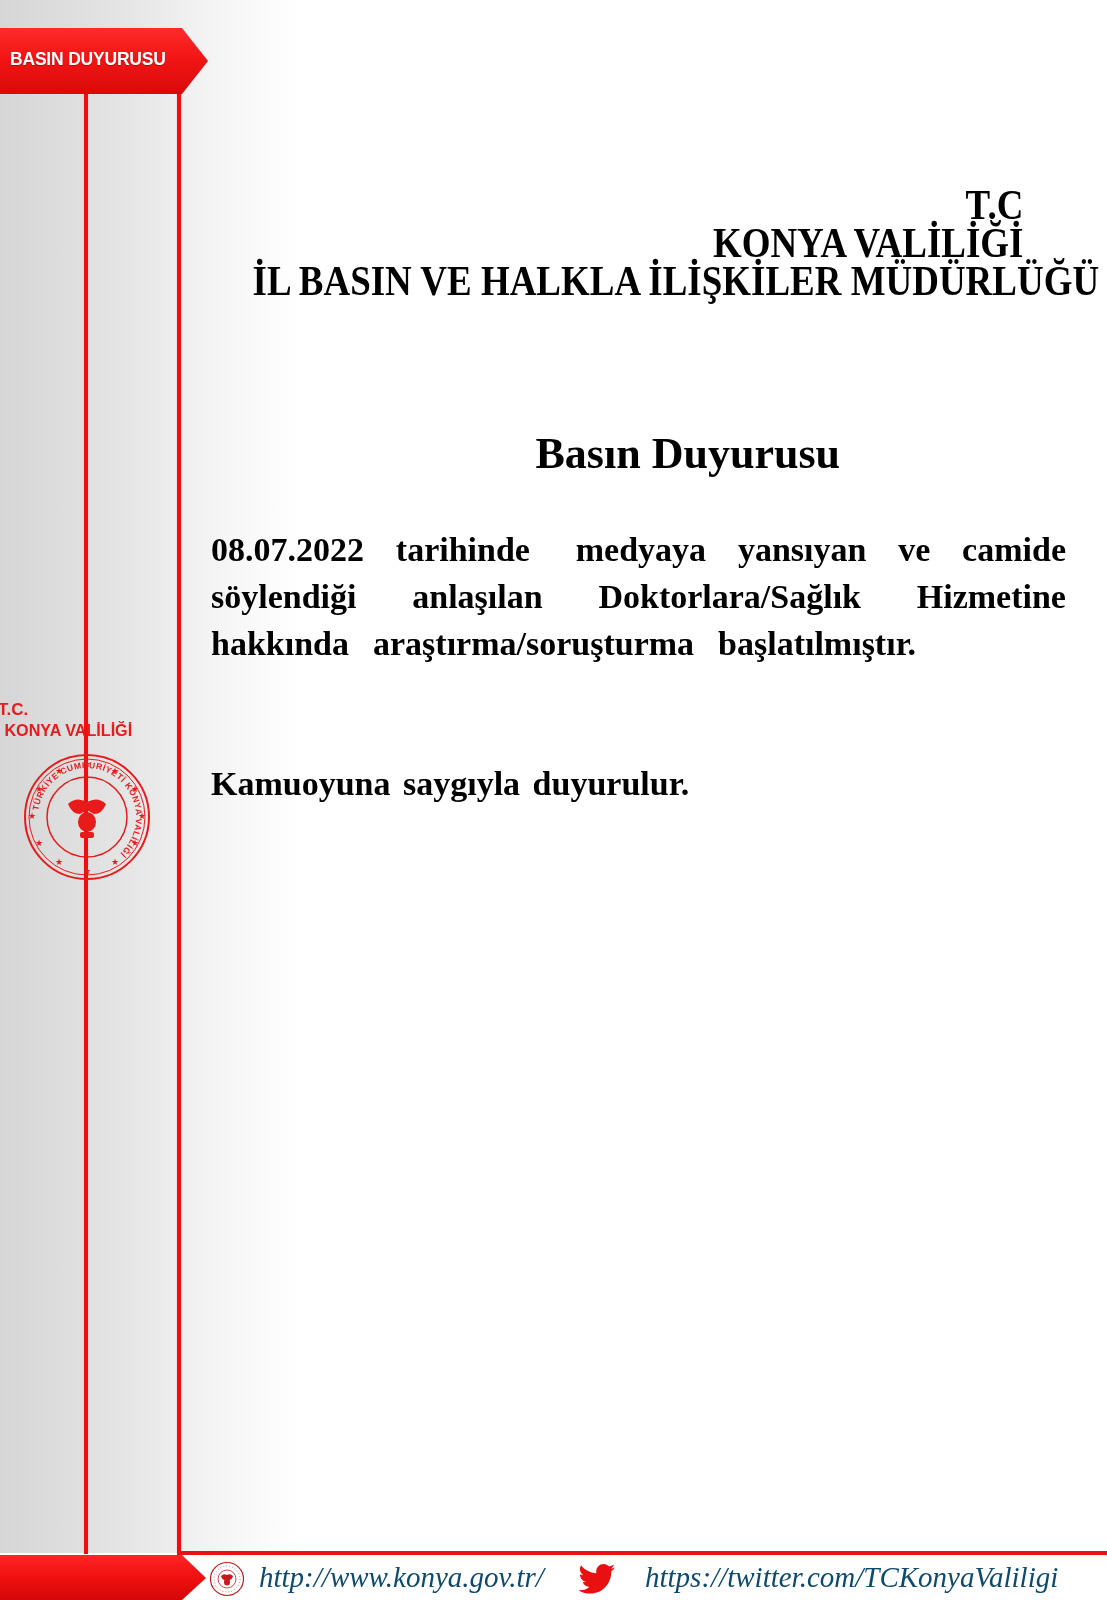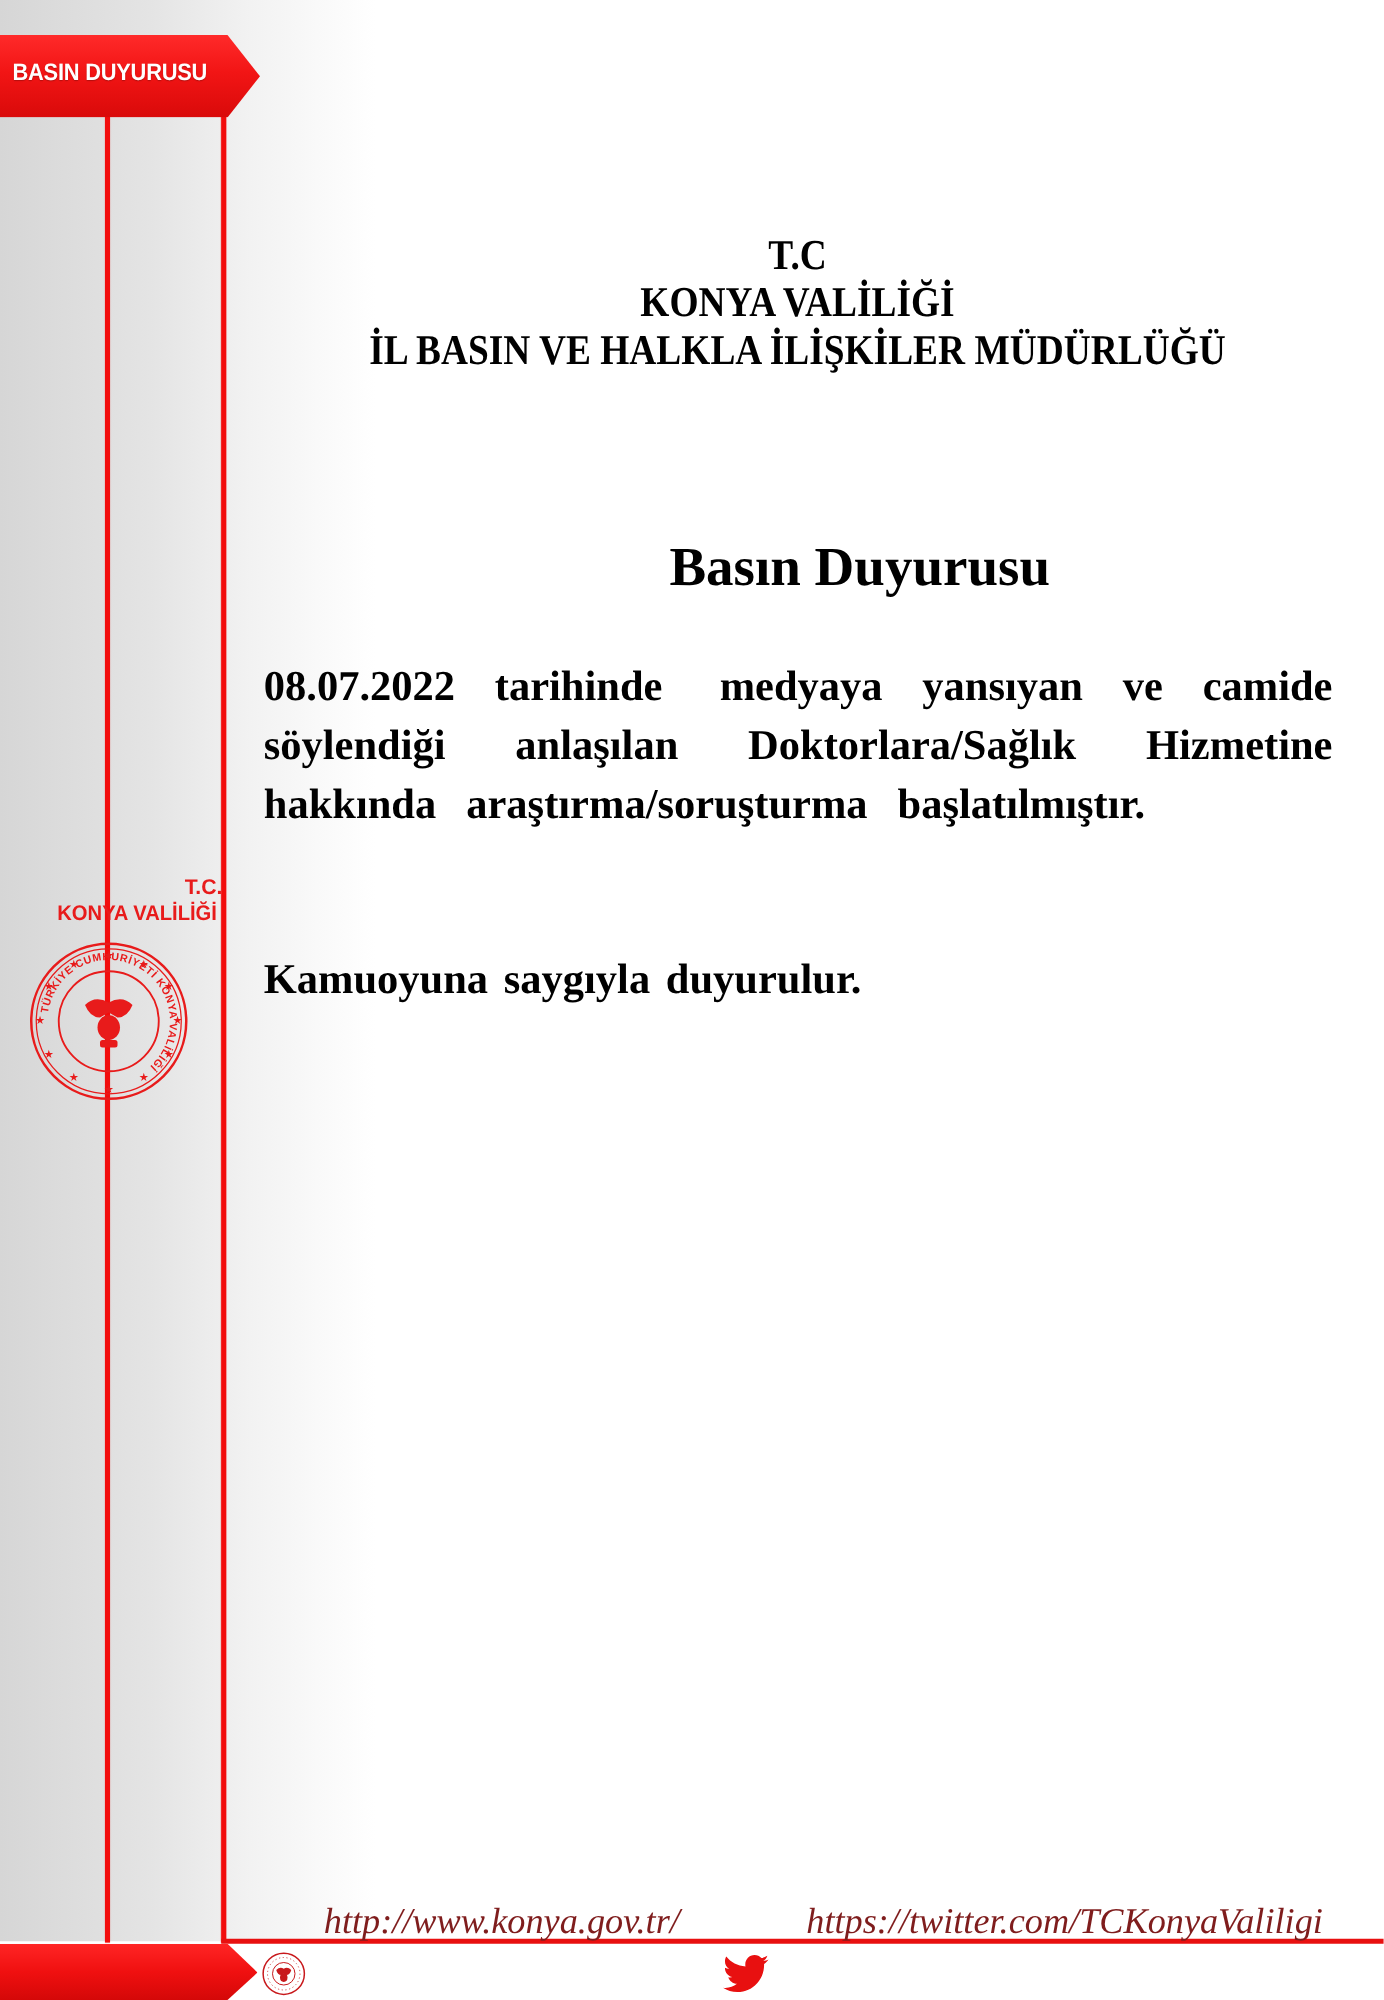--- a/index.html
+++ b/index.html
@@ -35,57 +35,57 @@
       font-size: 19px; letter-spacing: -0.2px; transform: scaleX(0.92); transform-origin: left center;
       text-shadow: 0 1px 1px rgba(0,0,0,0.25);
       white-space: nowrap;
     }
     .bottom-banner {
       position: absolute; left: 0; top: 1555px; width: 206px; height: 45px;
       background: linear-gradient(to bottom, #ff2525 0%, #f01010 50%, #d40808 100%);
       clip-path: polygon(0 0, 182px 0, 206px 23px, 182px 45px, 0 45px);
     }
     .logo-block {
-      position: absolute; left: 0; top: 700px; width: 178px; text-align: right;
+      position: absolute; left: 0; top: 700px; width: 178px; text-align: left;
     }
     .logo-tc {
       display: block; color: #e81b1b; font-family: "Liberation Sans", sans-serif;
       font-weight: bold; font-size: 17px; line-height: 20px; margin-left: -2px;
     }
     .logo-name {
       display: block; color: #e81b1b; font-family: "Liberation Sans", sans-serif;
       font-weight: bold; font-size: 17px; line-height: 22px; white-space: nowrap;
       transform: scaleX(0.95);
     }
     .seal {
       position: absolute; left: 22px; top: 752px; width: 130px; height: 130px;
     }
     .header {
-      position: absolute; left: 200px; top: 186px; width: 876px; text-align: center;
-      font-weight: bold; font-size: 34px; line-height: 38px;
+      position: absolute; left: 200px; top: 186px; width: 876px; text-align: right;
+      font-weight: bold; font-size: 42px; line-height: 38px;
     }
     .header span { display: block; transform: scaleX(0.88); white-space: nowrap; }
     .doc-title {
       position: absolute; left: 440px; top: 434px; width: 400px; text-align: right;
       font-weight: bold; font-size: 44px; line-height: 40px;
     }
     .body-text {
       position: absolute; left: 211px; top: 526px; width: 855px;
       font-weight: bold; font-size: 34px; line-height: 47px;
     }
     .body-line { display: flex; justify-content: space-between; white-space: nowrap; height: 47px; }
     .body-line.last { justify-content: flex-start; gap: 24px; }
     .closing {
       position: absolute; left: 211px; top: 760px;
       font-weight: bold; font-size: 34px; line-height: 47px; white-space: nowrap;
       word-spacing: 4px;
     }
     .footer-seal { position: absolute; left: 209px; top: 1561px; width: 36px; height: 36px; }
     .footer-link {
-      position: absolute; top: 1517px; color: #7f1d1d; font-style: italic;
+      position: absolute; top: 1557px; color: #0c4a6e; font-style: italic;
       font-family: "Liberation Serif", serif; font-size: 29px; line-height: 40px;
       text-decoration: none; white-space: nowrap;
     }
     .footer-link.site { left: 259px; }
     .footer-link.twitter { left: 645px; }
     .twitter-icon { position: absolute; left: 578px; top: 1564px; width: 38px; height: 31px; }
   </style>
 </head>
 <body>
 

